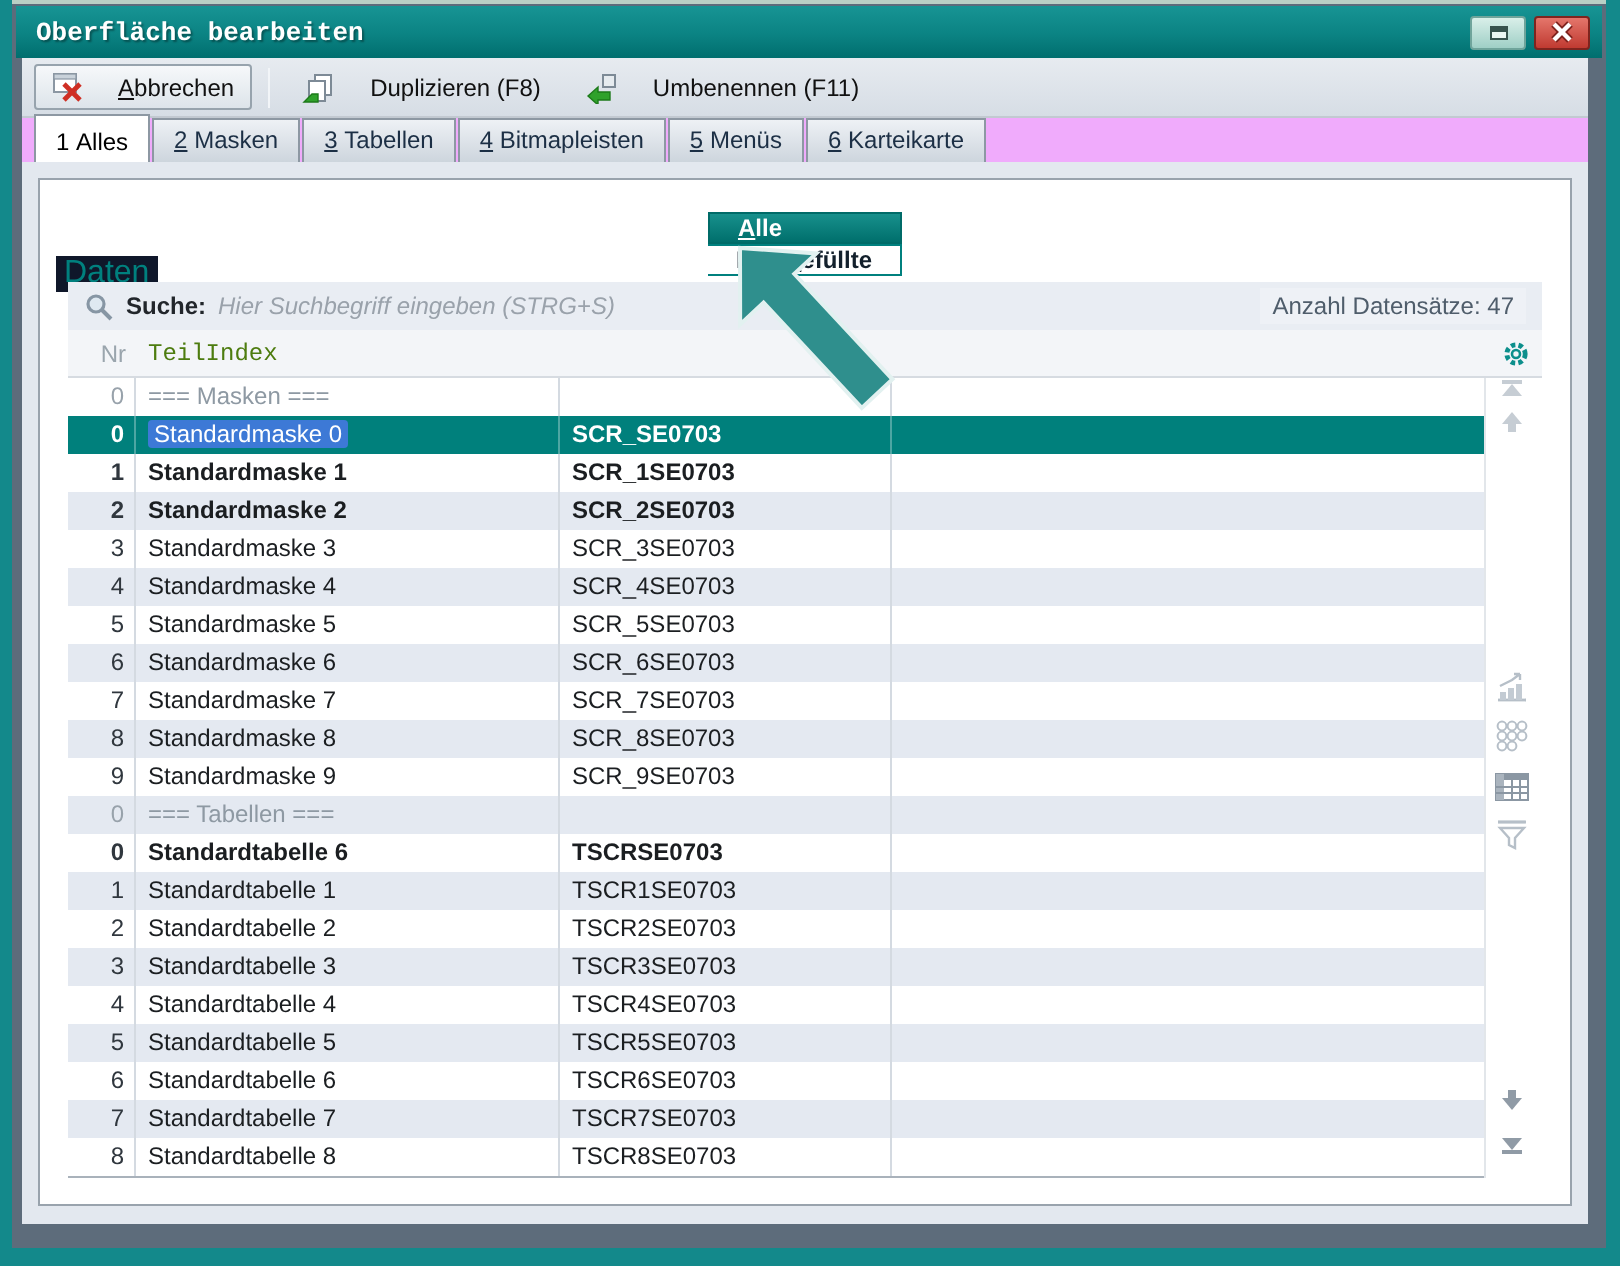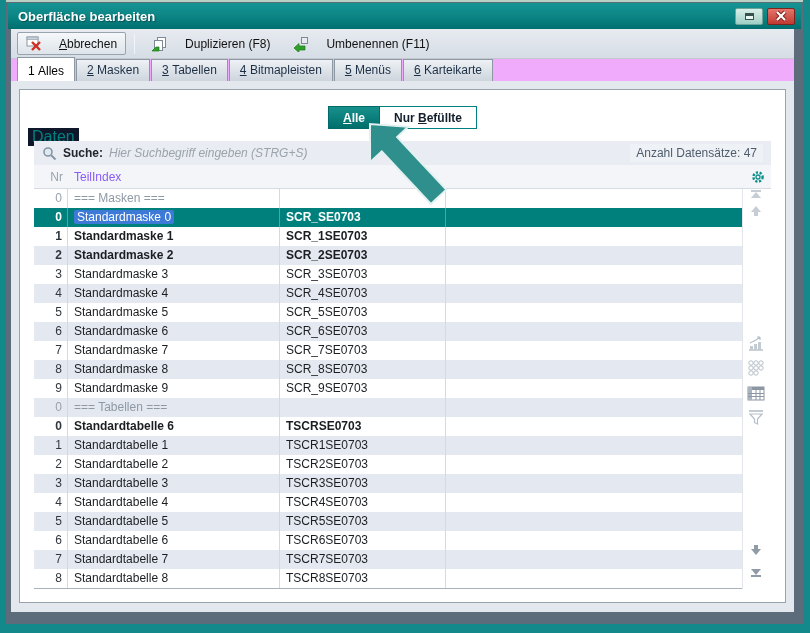--- a/index.html
+++ b/index.html
@@ -3,21 +3,21 @@
 <meta charset="utf-8">
 <style>
   * { margin:0; padding:0; box-sizing:border-box; }
   html,body { width:810px; height:633px; overflow:hidden; }
   body { background:#13898b; position:relative; font-family:"Liberation Sans","DejaVu Sans",sans-serif; font-size:12px; color:#1b1e21; }
 
   
   .dialog { position:absolute; left:6px; top:0; width:797px; height:624px;
             background:#5d6c7b; border-top:2px solid #b9d0c5; }
   .titlebar { height:26px; margin:1px 2px 0 2px; display:flex; align-items:center;
-              background:linear-gradient(180deg,#179494 0%,#0b8383 55%,#006e6e 100%); }
+              background:linear-gradient(180deg,#179494 0%,#0b8383 55%,#006e6e 100%);font-family:Liberation Mono, monospace; }
   .title-text { color:#fff; font-weight:bold; font-size:13px; padding-left:10px;
                 text-shadow:1px 1px 1px rgba(0,0,0,.35); flex:1; }
   .winbtns { display:flex; gap:4px; padding-right:6px; }
   .wbtn { height:17px; display:flex; align-items:center; justify-content:center; border-radius:2px; cursor:default; }
   .wbtn.restore { width:28px; background:linear-gradient(180deg,#d9efe9,#9fcfc6); border:1px solid #6fa49b; }
   .wbtn.close   { width:28px; background:linear-gradient(180deg,#e4766b,#c03a31); border:1px solid #7e241e; }
   .restore-glyph { width:9px; height:7px; border:1.5px solid #37524d; border-top:3px solid #37524d; background:#eaf6f2; }
 
   .contentwrap { margin:0 9px 0 5px; height:583px; display:flex; flex-direction:column; background:#e3e8ef; }
 
@@ -35,37 +35,37 @@
          border:1px solid #8d98a3; border-bottom:none; color:#1c2f45; margin-right:1px; white-space:nowrap; }
   .tab.active { background:#fff; color:#000; padding-top:6px; position:relative; top:1px; }
 
   
   .panel { flex:1; background:#e3e8ef; padding:8px 8px 9px 8px; position:relative; }
   .groupbox { position:relative; border:1px solid #99a3ad; height:100%; background:#fff; }
   .gb-label { position:absolute; top:-8px; left:8px; background:#0f172a; padding:0 4px; color:#00807e; font-size:16px;margin-top:46px; }
   .gb-inner { position:relative; height:100%; padding-top:16px; overflow:hidden; }
 
   
-  .toggle { display:flex; width:fit-content; margin:0 auto; height:23px; }
+  .toggle { display:flex; width:fit-content; margin:0 auto; height:23px;flex-direction:column; }
   .tg { display:flex; align-items:center; padding:0 14px; font-size:12px;font-weight:bold; }
   .tg.sel { background:linear-gradient(180deg,#17908c,#006f6c); color:#fff; font-weight:bold; border:1px solid #006b68; }
   .tg.plain { background:#fff; color:#13202c; border:1px solid #00807e; border-left:none; }
 
   
   .searchrow { height:24px; margin:12px 14px 0 14px; background:#e9edf3; display:flex; align-items:center; padding:0 8px; gap:6px; }
   .search-label { font-weight:bold; color:#22262b; }
   .search-input { flex:1; border:none; background:transparent; font-style:italic; font-size:12px; color:#6b7680; outline:none; font-family:inherit; }
   .search-input::placeholder { color:#9aa2ab; font-style:italic; }
   .count { color:#4f5d6b; background:#eef1f6; padding:2px 6px; }
 
   
   .headrow { height:24px; margin:0 14px; background:#f3f5f8; display:flex; align-items:center; border-bottom:1px solid #d6dbe1; }
   .h-nr   { width:34px; text-align:right; padding-right:5px; color:#9aa5ad; }
   .h-name { width:212px; padding-left:6px; color:#14171a; }
-  .h-teil { width:166px; padding-left:6px; color:#8b5cf6; }
+  .h-teil { width:166px; padding-left:6px; color:#4d7c0f;font-family:Liberation Mono, monospace; }
   .h-rest { flex:1; display:flex; justify-content:flex-end; padding-right:6px; }
 
   
   .gridwrap { margin:0 14px; display:flex; }
   .grid { width:708px; border-bottom:1px solid #a9b2bb; }
   .trow { display:flex; height:19px; line-height:19px; background:#fff; }
   .trow.alt { background:#e4e9f1; }
   .trow.section { color:#8e99a3; }
   .trow.bold { font-weight:bold; }
   .trow.sel { background:#00807c; color:#fff; }

